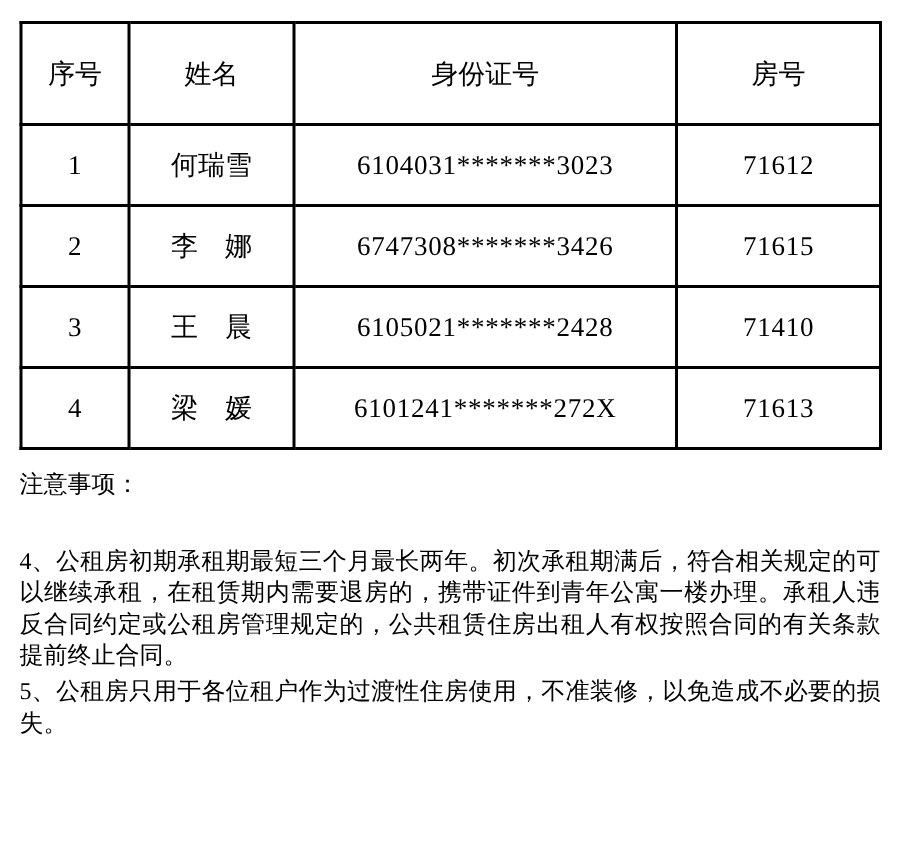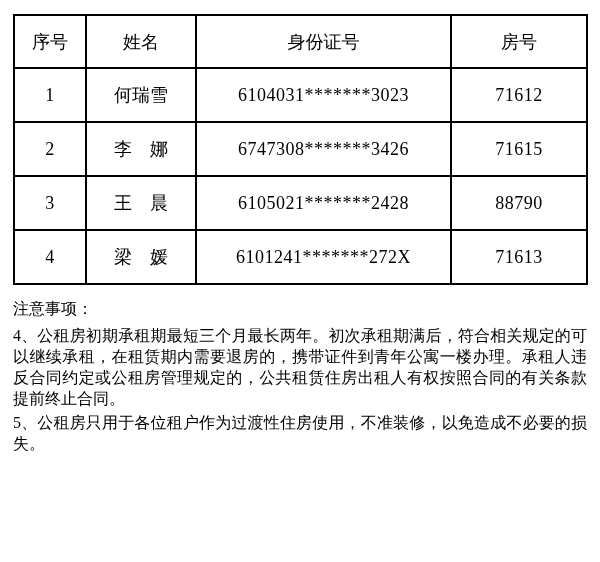--- a/index.html
+++ b/index.html
@@ -19,38 +19,38 @@
     width: 573px;
   }
   table.lottery td, table.lottery th {
     border: 2px solid #000000;
     text-align: center;
     vertical-align: middle;
     font-weight: normal;
     font-size: 18px;
     padding: 0;
   }
-  table.lottery tr.hdr { height: 53px; }
+  table.lottery tr.hdr { height: 68px; }
   table.lottery tr.data-row { height: 54px; }
   .col-no  { width: 72px; }
   .col-nm  { width: 110px; }
   .col-id  { width: 255px; }
   .col-rm  { width: 136px; }
   .num { font-size: 19px; letter-spacing: 0.5px; }
   .notes {
     margin-top: 13px;
     font-size: 16px;
     line-height: 21px;
     text-align: justify;
     width: 574px;
   }
   .notes .heading {
     font-weight: normal;
     font-size: 16px;
-    margin-bottom: 6px;
+    margin-bottom: 30px;
   }
   .notes p { margin: 0 0 3px 0; }
 </style>
 </head>
 <body>
 
 <div class="page">
 
   <table class="lottery">
     <colgroup>
@@ -75,21 +75,21 @@
       <tr class="data-row">
         <td class="num">2</td>
         <td>李　娜</td>
         <td class="num">6747308*******3426</td>
         <td class="num">71615</td>
       </tr>
       <tr class="data-row">
         <td class="num">3</td>
         <td>王　晨</td>
         <td class="num">6105021*******2428</td>
-        <td class="num">88790</td>
+        <td class="num">71410</td>
       </tr>
       <tr class="data-row">
         <td class="num">4</td>
         <td>梁　媛</td>
         <td class="num">6101241*******272X</td>
         <td class="num">71613</td>
       </tr>
     </tbody>
   </table>
 

